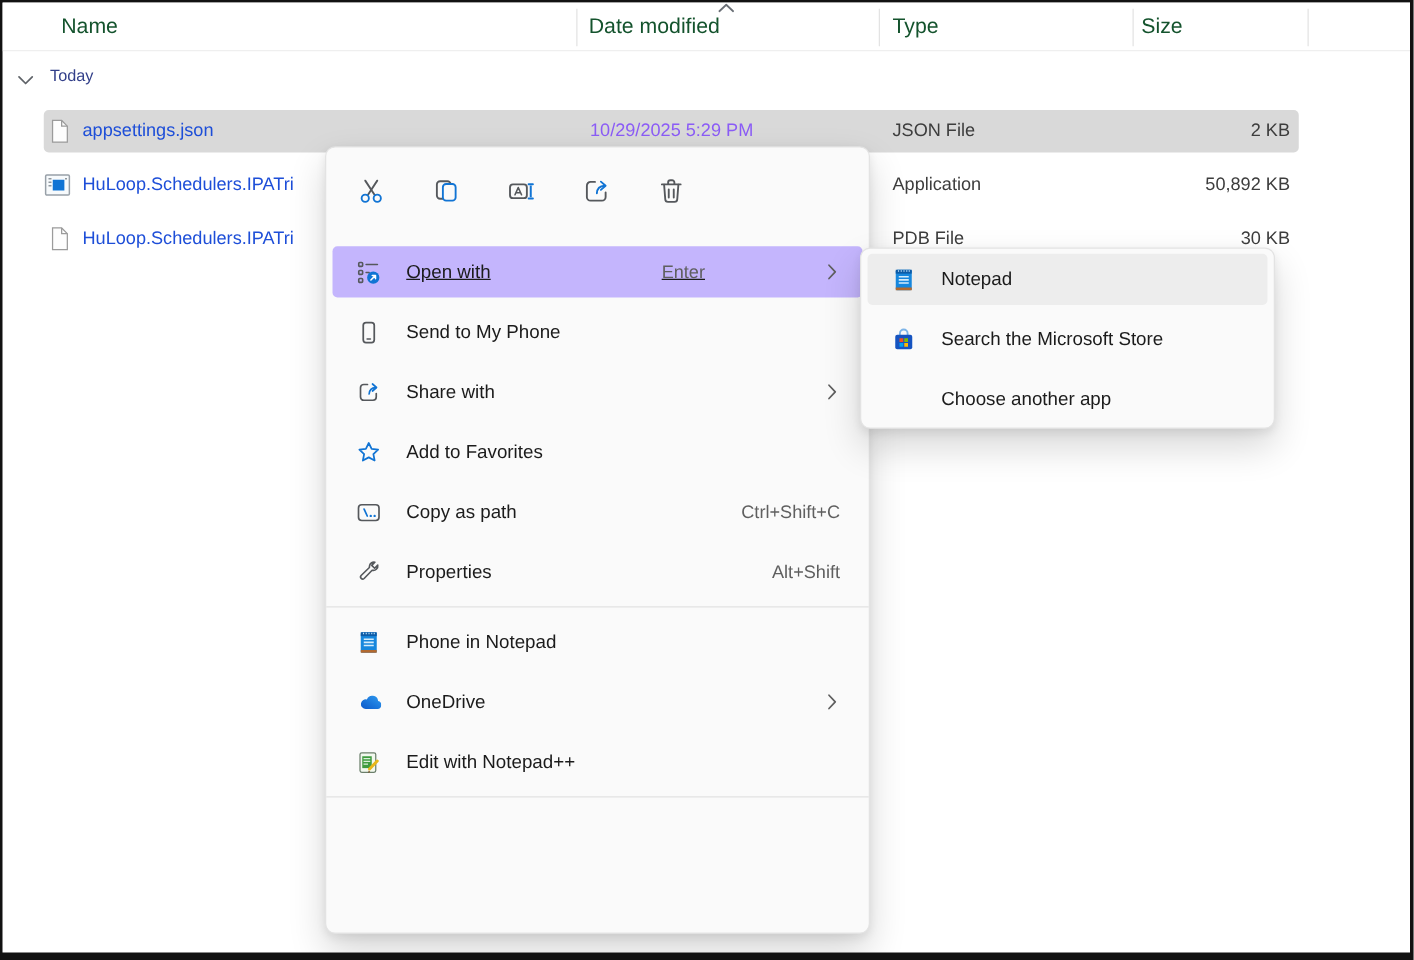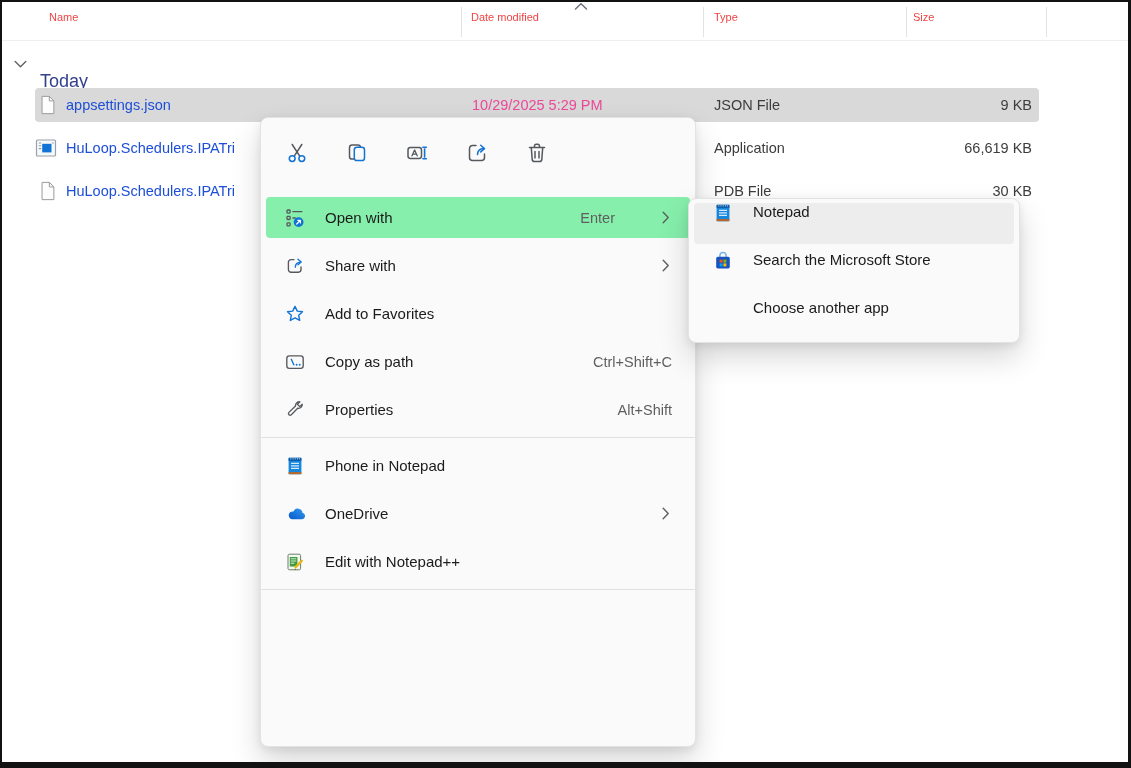--- a/index.html
+++ b/index.html
@@ -5,62 +5,62 @@
   html,body{margin:0;padding:0;background:#fff;}
   .screen{
     position:relative;width:1131px;height:768px;box-sizing:border-box;
     background:#ffffff;overflow:hidden;
     border:2px solid #121212;border-right-width:3px;border-bottom-width:6px;
     font-family:"Liberation Sans",sans-serif;color:#1b1b1b;
     -webkit-font-smoothing:antialiased;
   }
   
   .colheader{position:absolute;left:0;top:0;width:100%;height:38px;background:#fff;}
-  .colheader .lbl{position:absolute;top:9px;font-size:11px;color:#ef4444;white-space:nowrap;}
+  .colheader .lbl{position:absolute;top:9px;font-size:17px;color:#14532d;white-space:nowrap;}
   .colsep{position:absolute;top:5px;width:1px;height:30px;background:#e3e3e3;}
   .header-underline{position:absolute;left:0;top:38px;width:100%;height:1px;background:#efefef;}
   .sortcaret{position:absolute;left:572px;top:0px;}
   
   .grouprow{position:absolute;left:0;top:50px;height:28px;}
   .grouprow .chev{position:absolute;left:12px;top:8px;}
-  .grouprow .gname{position:absolute;left:38px;top:19px;font-size:18px;color:#33408a;}
+  .grouprow .gname{position:absolute;left:38px;top:1px;font-size:13px;color:#33408a;}
   .frow{position:absolute;left:0;width:1131px;height:34px;font-size:14.5px;}
   .frow .rowbg{position:absolute;left:33px;top:0;width:1004px;height:34px;background:#d9d9d9;border-radius:4px;}
   .frow .ficon{position:absolute;left:37px;top:7px;}
   .frow .fname{position:absolute;left:64px;top:0;line-height:34px;color:#1d4ed8;white-space:nowrap;max-width:195px;overflow:hidden;}
-  .frow .fdate{position:absolute;left:470px;top:0;line-height:34px;color:#ec4899;white-space:nowrap;}
+  .frow .fdate{position:absolute;left:470px;top:0;line-height:34px;color:#8b5cf6;white-space:nowrap;}
   .frow .ftype{position:absolute;left:712px;top:0;line-height:34px;color:#3d3d3d;white-space:nowrap;text-align:right;}
   .frow .fsize{position:absolute;left:910px;top:0;width:120px;text-align:right;line-height:34px;color:#3d3d3d;white-space:nowrap;}
   
   .menu{
     position:absolute;left:258px;top:115px;width:436px;height:630px;box-sizing:border-box;
     background:#fafafa;border:1px solid #e3e3e3;border-radius:8px;
     box-shadow:0 14px 30px rgba(0,0,0,.16),0 3px 8px rgba(0,0,0,.08);
   }
   .mtoolbar{display:flex;gap:16px;padding:13px 0 0 14px;margin-bottom:22px;}
   .tbtn{width:44px;height:44px;border-radius:4px;display:flex;align-items:center;justify-content:center;}
   .mi{
     height:41px;margin:0 5px 7px;border-radius:4px;display:flex;align-items:center;
     padding:0 18px 0 19px;font-size:15px;color:#1b1b1b;box-sizing:border-box;
   }
-  .mi.hl{background:#86efac;}
+  .mi.hl{background:#c4b5fd;text-decoration:underline;}
   .mi .micon{width:20px;height:20px;flex:0 0 20px;margin-right:20px;display:flex;align-items:center;justify-content:center;}
   .mi .label{flex:1;white-space:nowrap;}
   .mi .shortcut{font-size:14.5px;color:#5f5f5f;white-space:nowrap;}
-  .mi .shortcut.before-chev{margin-right:35px;text-align:right;}
+  .mi .shortcut.before-chev{margin-right:86px;text-align:right;}
   .mi .chev{width:10px;margin-left:12px;display:flex;align-items:center;}
   .msep{height:1px;background:#e2e2e2;margin:6px 0 7px;}
   
   .submenu{
     position:absolute;left:686px;top:196px;width:332px;height:145px;box-sizing:border-box;
     background:#fafafa;border:1px solid #e3e3e3;border-radius:8px;padding-top:4px;
     box-shadow:0 14px 30px rgba(0,0,0,.16),0 3px 8px rgba(0,0,0,.08);
   }
   .smi{
-    height:41px;margin:0 5px 7px;border-radius:4px;display:flex;align-items:flex-start;
+    height:41px;margin:0 5px 7px;border-radius:4px;display:flex;align-items:center;
     padding:0 12px 0 19px;font-size:15px;color:#1b1b1b;box-sizing:border-box;
   }
   .smi.hl{background:#ededed;}
   .smi .micon{width:20px;height:20px;flex:0 0 20px;margin-right:20px;display:flex;align-items:center;justify-content:center;}
   svg{display:block;}
 </style>
 </head>
 <body>
 
 <div class="screen">
@@ -95,34 +95,34 @@
     <div class="rowbg"></div>
     <span class="ficon">
       <svg width="17" height="20" viewBox="0 0 18 22">
           <path d="M3 1.5h8l5 5V20.5H3z" fill="#fdfdfd" stroke="#9b9b9b" stroke-width="1.1"></path>
           <path d="M11 1.5v5h5" fill="none" stroke="#9b9b9b" stroke-width="1.1"></path>
         </svg>
     </span>
     <span class="fname">appsettings.json</span>
     <span class="fdate">10/29/2025 5:29 PM</span>
     <span class="ftype">JSON File</span>
-    <span class="fsize">9 KB</span>
+    <span class="fsize">2 KB</span>
   </div>
 
   <div class="frow" style="top:129px">
     <span class="ficon" style="left:33px;top:6px">
       <svg width="22" height="22" viewBox="0 0 22 22">
         <rect x="1.5" y="3" width="19" height="16" rx="1" fill="#f7fafc" stroke="#98a0a8" stroke-width="1.2"></rect>
         <path d="M3.8 6h2.4M3.8 8.8h2.4M3.8 11.6h2.4M17 6h1.6" stroke="#8f979e" stroke-width="1.1"></path>
         <rect x="7.2" y="6.8" width="9.3" height="8.6" fill="#1174d4"></rect>
       </svg>
     </span>
     <span class="fname">HuLoop.Schedulers.IPATri</span>
     <span class="ftype">Application</span>
-    <span class="fsize">66,619 KB</span>
+    <span class="fsize">50,892 KB</span>
   </div>
 
   <div class="frow" style="top:172px">
     <span class="ficon">
       <svg width="17" height="20" viewBox="0 0 18 22">
           <path d="M3 1.5h8l5 5V20.5H3z" fill="#fdfdfd" stroke="#9b9b9b" stroke-width="1.1"></path>
           <path d="M11 1.5v5h5" fill="none" stroke="#9b9b9b" stroke-width="1.1"></path>
         </svg>
     </span>
     <span class="fname">HuLoop.Schedulers.IPATri</span>
@@ -198,20 +198,29 @@
       </span>
       <span class="label">Open with</span>
       <span class="shortcut before-chev">Enter</span>
       <span class="chev">
         <svg width="8" height="13" viewBox="0 0 8 13">
             <path d="M1.2 1.2 6.2 6.5 1.2 11.8" fill="none" stroke="#5f5f5f" stroke-width="1.4" stroke-linecap="round" stroke-linejoin="round"></path>
           </svg>
       </span>
     </div>
 
+    <div class="mi">
+      <span class="micon">
+        <svg width="20" height="20" viewBox="0 0 20 20" fill="none">
+          <rect x="5.6" y="2" width="8.8" height="16" rx="2.2" stroke="#55585c" stroke-width="1.4"></rect>
+          <path d="M8.7 15.2h2.6" stroke="#55585c" stroke-width="1.3" stroke-linecap="round"></path>
+        </svg>
+      </span>
+      <span class="label">Send to My Phone</span>
+    </div>
 
     <div class="mi">
       <span class="micon">
         <svg width="20" height="20" viewBox="0 0 20 20" fill="none" stroke-linecap="round" stroke-linejoin="round">
           <path d="M9 3.6H6a2.6 2.6 0 0 0-2.6 2.6v7.4A2.6 2.6 0 0 0 6 16.2h7.4A2.6 2.6 0 0 0 16 13.6V10.8" stroke="#55585c" stroke-width="1.35"></path>
           <path d="M10.3 11.2c.2-3.3 2-4.9 5.2-5.1" stroke="#1174d4" stroke-width="1.35"></path>
           <path d="M13 3.2l3.2 2.8L13 8.8" stroke="#1174d4" stroke-width="1.35"></path>
         </svg>
       </span>
       <span class="label">Share with</span>

